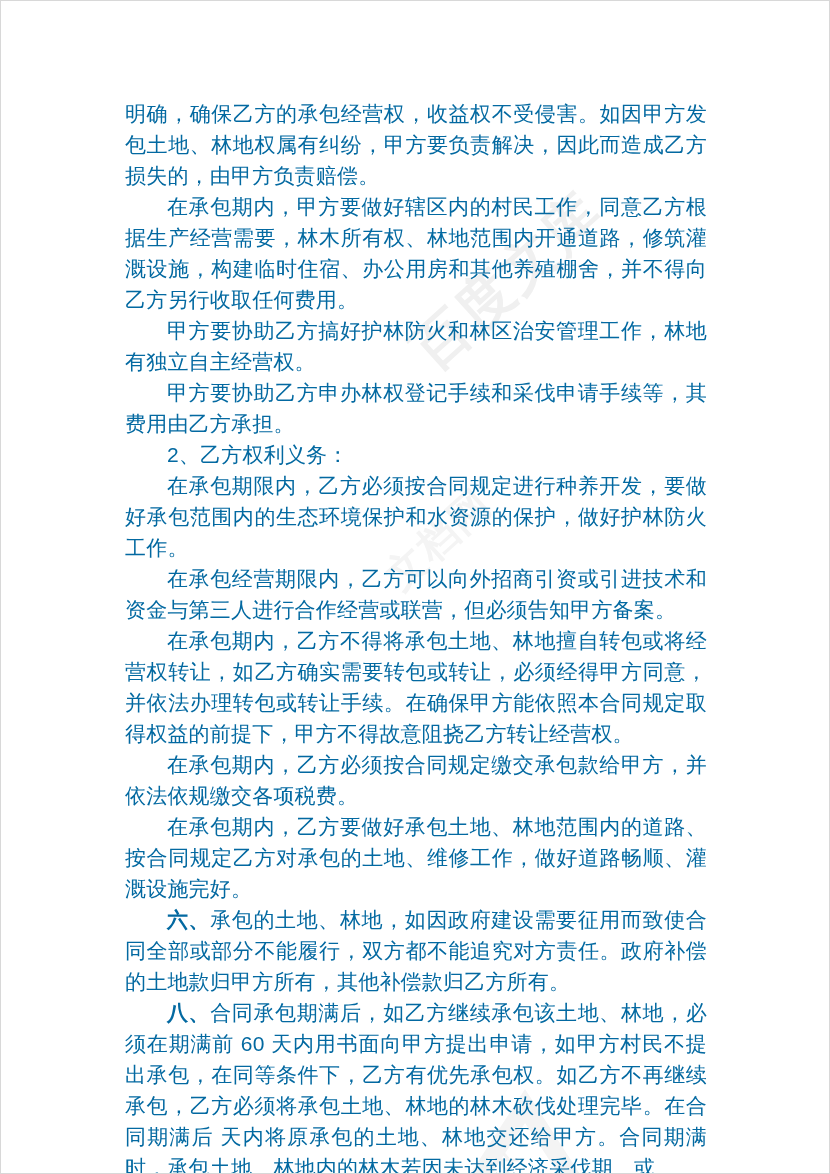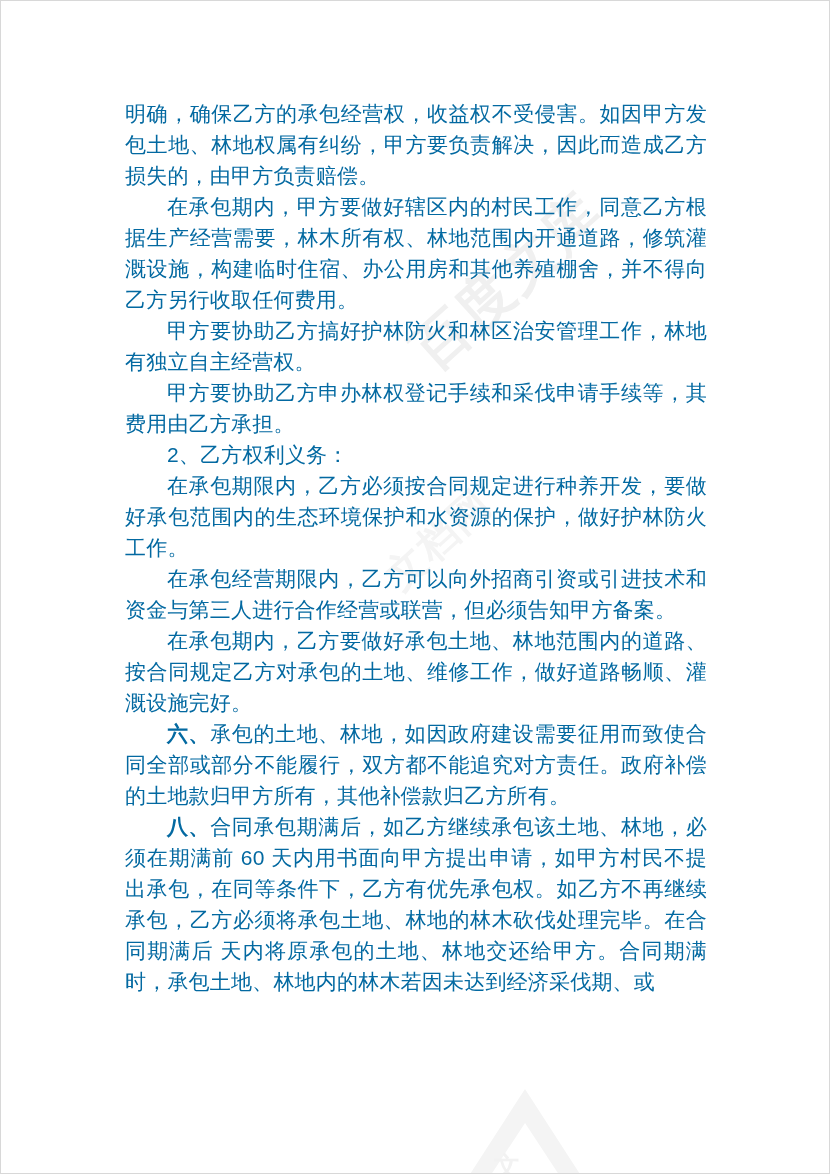--- a/index.html
+++ b/index.html
@@ -122,21 +122,23 @@
     <p class="para indent">甲方要协助乙方申办林权登记手续和采伐申请手续等，其费用由乙方承担。</p>
 
     <p class="para indent">2、乙方权利义务：</p>
 
 
 
     <p class="para indent">在承包期限内，乙方必须按合同规定进行种养开发，要做好承包范围内的生态环境保护和水资源的保护，做好护林防火工作。</p>
 
     <p class="para indent">在承包经营期限内，乙方可以向外招商引资或引进技术和资金与第三人进行合作经营或联营，但必须告知甲方备案。</p>
 
+    <p class="para indent">在承包期内，乙方不得将承包土地、林地擅自转包或将经营权转让，如乙方确实需要转包或转让，必须经得甲方同意，并依法办理转包或转让手续。在确保甲方能依照本合同规定取得权益的前提下，甲方不得故意阻挠乙方转让经营权。</p>
 
+    <p class="para indent">在承包期内，乙方必须按合同规定缴交承包款给甲方，并依法依规缴交各项税费。</p>
 
     <p class="para indent">在承包期内，乙方要做好承包土地、林地范围内的道路、按合同规定乙方对承包的土地、维修工作，做好道路畅顺、灌溉设施完好。</p>
 
 
     <p class="para indent heading"><span class="lead">六、</span><span>承包的土地、林地，如因政府建设需要征用而致使合同全部或部分不能履行，双方都不能追究对方责任。政府补偿的土地款归甲方所有，其他补偿款归乙方所有。</span></p>
 
 
     <p class="para indent heading"><span class="lead">八、</span><span>合同承包期满后，如乙方继续承包该土地、林地，必须在期满前 60 天内用书面向甲方提出申请，如甲方村民不提出承包，在同等条件下，乙方有优先承包权。如乙方不再继续承包，乙方必须将承包土地、林地的林木砍伐处理完毕。在合同期满后 天内将原承包的土地、林地交还给甲方。合同期满时，承包土地、林地内的林木若因未达到经济采伐期、或</span></p>
 
   </div>

